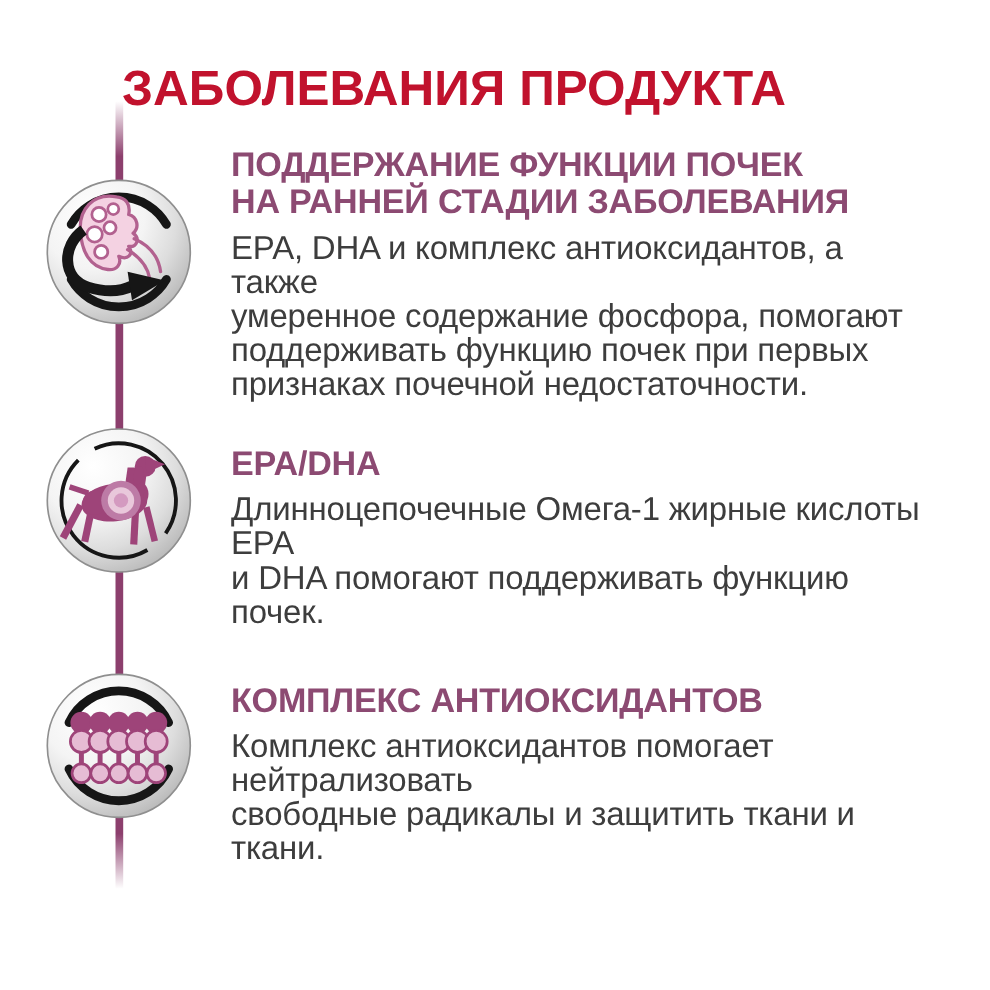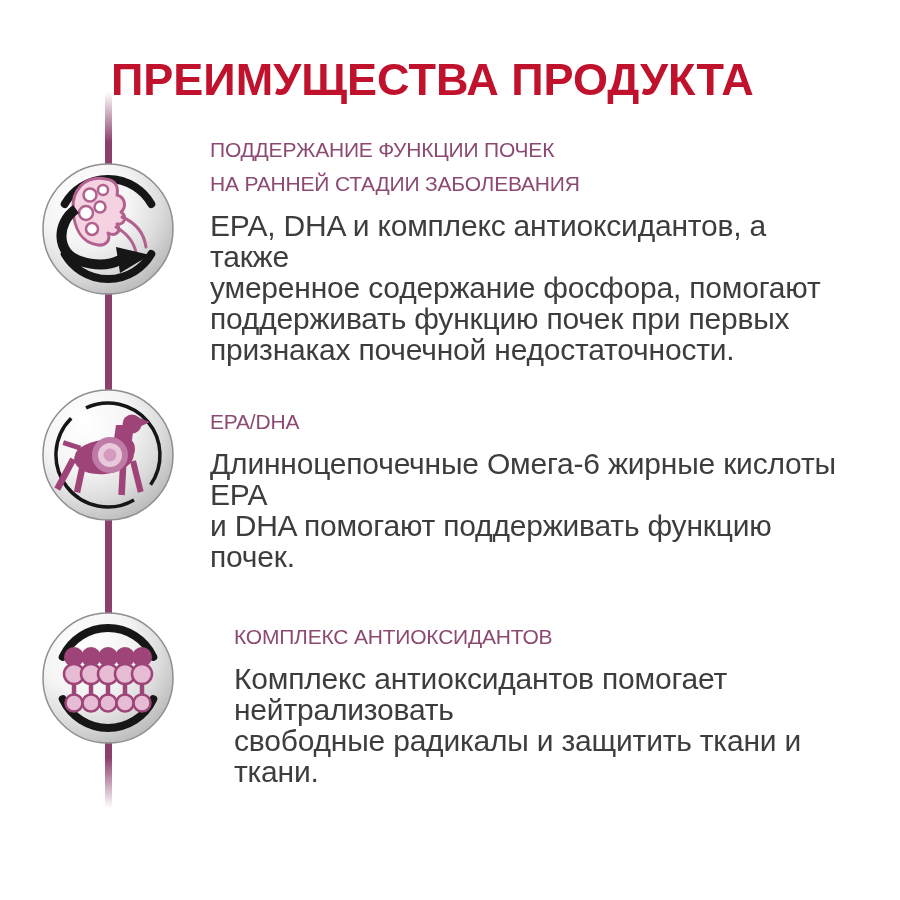--- a/index.html
+++ b/index.html
@@ -28,49 +28,49 @@
     z-index:1;
   }
   .benefit-icon{
     position:absolute;left:41px;width:134px;height:134px;z-index:2;
   }
   .icon-1{top:162px;}
   .icon-2{top:388px;}
   .icon-3{top:611px;}
   .benefit-text{position:absolute;left:210px;width:640px;z-index:2;}
   .benefit-heading{
-    font-size:21px;font-weight:400;color:var(--purple);
+    font-size:31px;font-weight:700;color:var(--purple);
     line-height:34px;white-space:pre-line;letter-spacing:-0.2px;
   }
   .benefit-body{
     font-size:30px;font-weight:400;color:var(--body);
     line-height:31px;white-space:pre-line;margin-top:9px;letter-spacing:-0.2px;
   }
   .text-1{top:133px;}
   .text-2{top:405px;}
-  .text-3{top:620px;margin-left:24px;}
+  .text-3{top:620px;}
   .metal-rim{stroke:#8f8f8f;stroke-width:1.5px;}
   .black-arc{fill:none;stroke:#161616;}
   .thick-arc{stroke-width:8px;stroke-linecap:round;}
   .thin-arc{stroke-width:3.5px;}
   .kidney-outline{fill:var(--kidney-fill);stroke:var(--kidney-stroke);stroke-width:3px;stroke-linejoin:round;}
   .kidney-lobe{fill:#ffffff;stroke:var(--kidney-stroke);stroke-width:2.5px;}
   .kidney-vessel{fill:none;stroke:var(--kidney-stroke);stroke-width:3px;stroke-linecap:round;}
   .arrow-swoosh{fill:none;stroke:#161616;stroke-width:10px;}
   .arrow-head{fill:#161616;}
   .plum-fill{fill:var(--plum);}
   .mol-light{fill:var(--plum-light);stroke:var(--plum);stroke-width:2.5px;}
   .mol-stem{stroke:var(--plum);stroke-width:4.5px;}
 </style>
 </head>
 <body>
 
 <div class="canvas">
 
-  <h1 class="page-title">ПРЕИМУЩЕСТВА ПРОДУКТА</h1>
+  <h1 class="page-title">ЗАБОЛЕВАНИЯ ПРОДУКТА</h1>
 
   <div class="accent-line"></div>
 
   <svg class="benefit-icon icon-1" viewBox="-67 -67 134 134">
     <defs>
       <radialGradient id="metal1" cx="32%" cy="26%" r="90%">
         <stop offset="0%" stop-color="#ffffff"></stop>
         <stop offset="40%" stop-color="#f4f4f4"></stop>
         <stop offset="65%" stop-color="#dddddd"></stop>
         <stop offset="88%" stop-color="#bcbcbc"></stop>
@@ -136,21 +136,21 @@
       <g>
         <circle cx="2" cy="0" r="18" fill="#bd7ba6"></circle>
         <circle cx="2" cy="0" r="12" fill="#e9c8db"></circle>
         <circle cx="2" cy="0" r="6.5" fill="#d49ac0"></circle>
       </g>
     </g>
   </svg>
 
   <div class="benefit-text text-2">
     <div class="benefit-heading">EPA/DHA</div>
-    <div class="benefit-body">Длинноцепочечные Омега-6 жирные кислоты EPA
+    <div class="benefit-body">Длинноцепочечные Омега-1 жирные кислоты EPA
 и DHA помогают поддерживать функцию почек.</div>
   </div>
 
   <svg class="benefit-icon icon-3" viewBox="-67 -67 134 134">
     <defs>
       <radialGradient id="metal3" cx="32%" cy="26%" r="90%">
         <stop offset="0%" stop-color="#ffffff"></stop>
         <stop offset="40%" stop-color="#f4f4f4"></stop>
         <stop offset="65%" stop-color="#dddddd"></stop>
         <stop offset="88%" stop-color="#bcbcbc"></stop>

